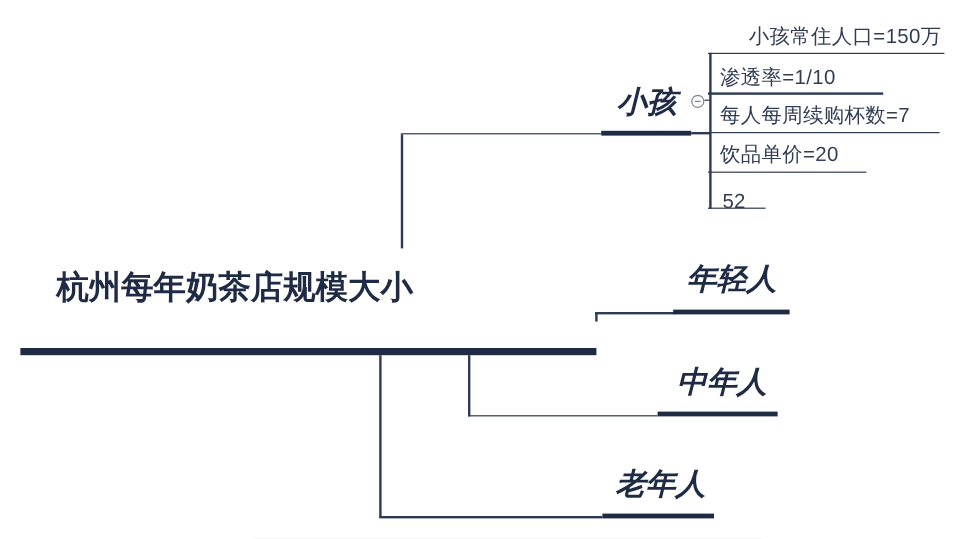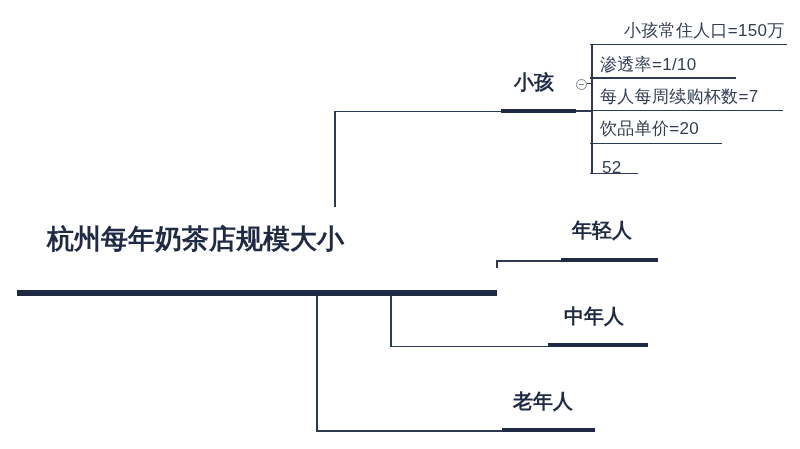--- a/index.html
+++ b/index.html
@@ -9,21 +9,21 @@
     --icon:#7e8796;
     --background:#ffffff;
   }
   html,body{margin:0;padding:0;background:#e9e9e9;}
   #canvas{
     position:relative;width:800px;height:449px;background:var(--background);
     overflow:hidden;font-family:"Liberation Sans","DejaVu Sans",sans-serif;
   }
   .topic{position:absolute;color:var(--ink);font-weight:bold;white-space:nowrap;line-height:1.15;}
   .central{font-size:27px;letter-spacing:0px;}
-  .main{font-size:20px;}
+  .main{font-size:25px;font-style:italic;}
   .sub{position:absolute;color:var(--subtext);font-weight:400;font-size:17px;white-space:nowrap;line-height:1.25;letter-spacing:0.3px;}
   .ln{position:absolute;background:var(--line);}
   .thick{position:absolute;background:var(--ink);}
   .collapse{
     position:absolute;width:9px;height:9px;border:1.5px solid var(--icon);
     border-radius:50%;background:var(--background);box-sizing:content-box;
   }
   .collapse::after{
     content:"";position:absolute;left:2px;right:2px;top:50%;height:1.4px;
     margin-top:-0.7px;background:var(--icon);

